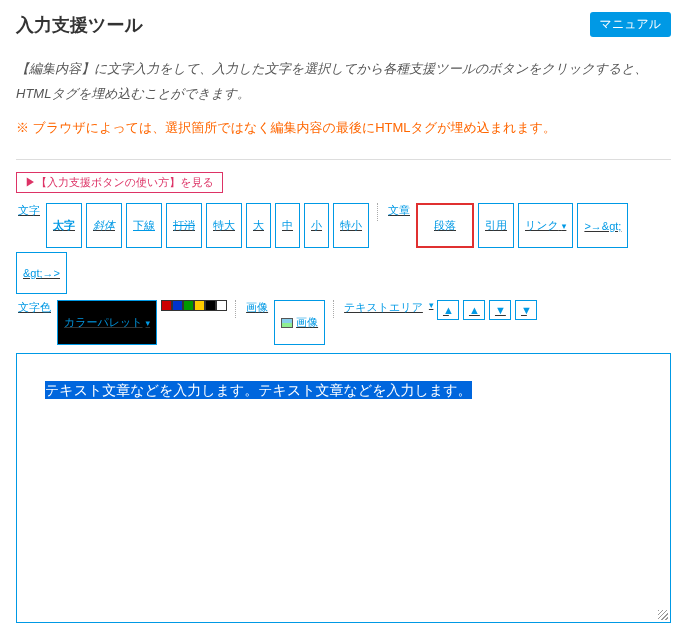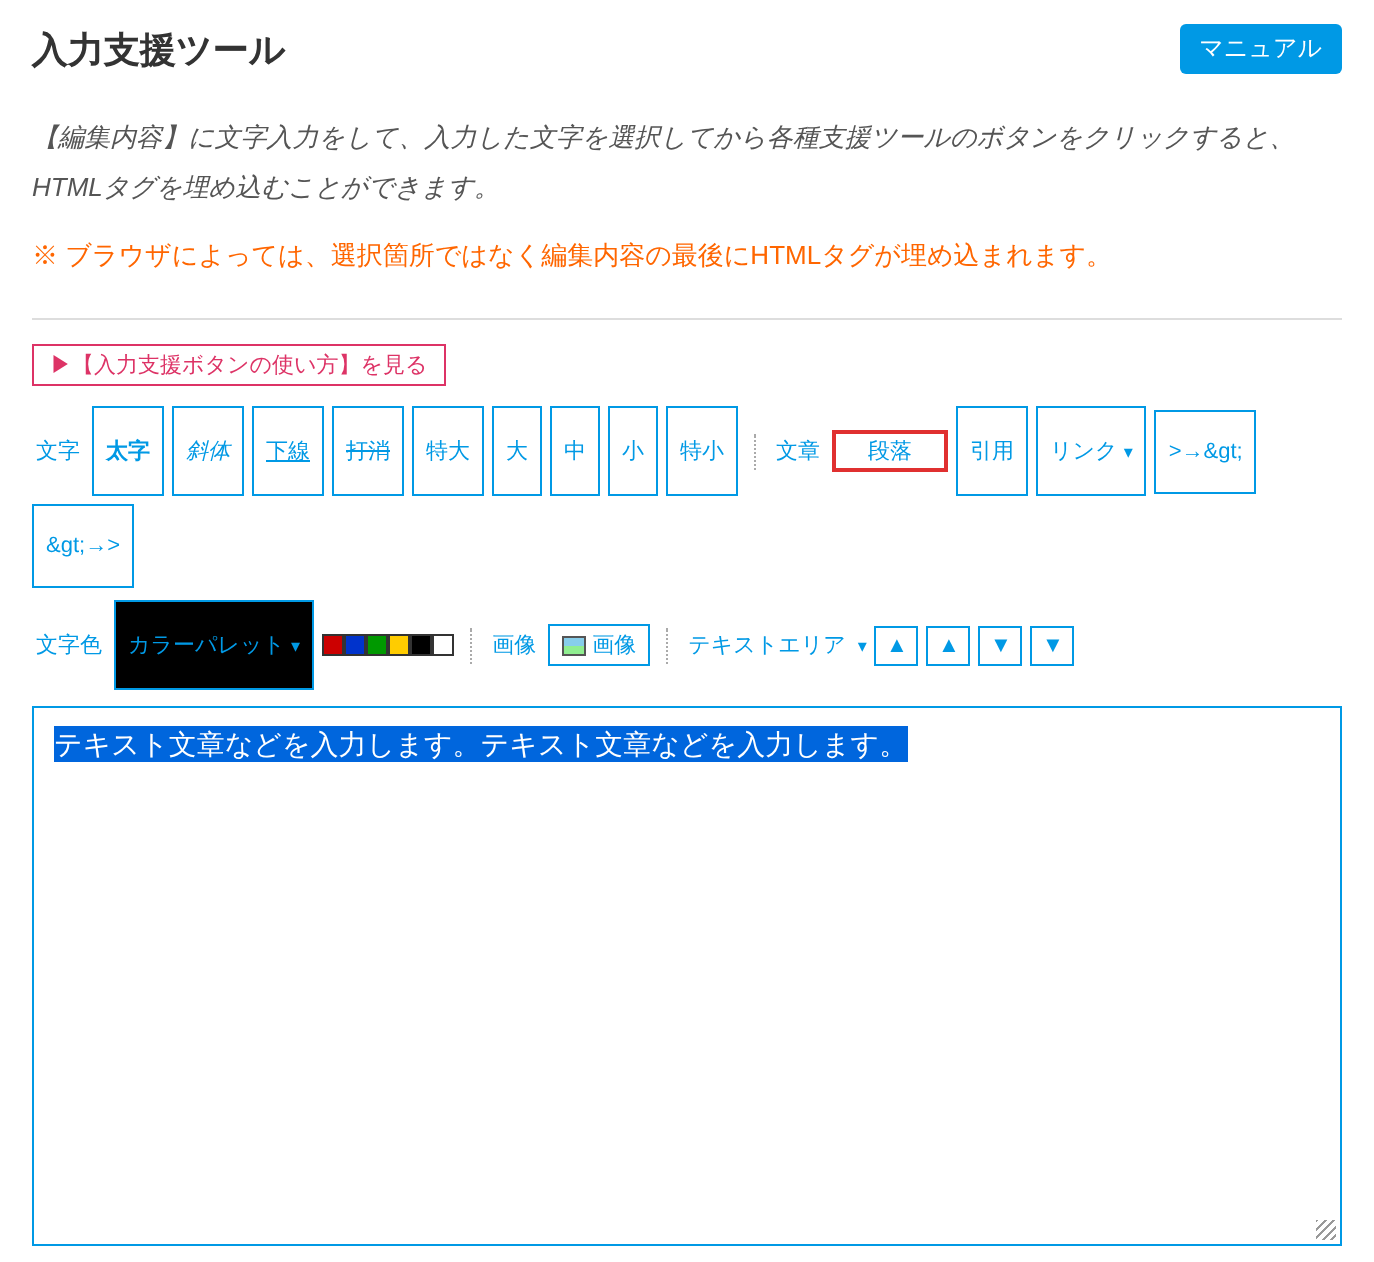--- a/index.html
+++ b/index.html
@@ -7,33 +7,33 @@
 .container { padding: 12px 16px; }
 .header { display: flex; justify-content: space-between; align-items: center; margin-bottom: 20px; }
 .title { font-size: 18px; font-weight: bold; color: #333; }
 .manual-btn { background: #0099e5; color: #fff; padding: 4px 10px; border-radius: 3px; font-size: 12px; cursor: pointer; border: none; }
 .desc { line-height: 1.9; margin-bottom: 12px; font-size: 13px; color: #555; }
 .warning { color: #ff6600; margin-bottom: 20px; font-size: 13px; line-height: 1.6; }
 .hr { border: none; border-top: 1px solid #ddd; margin-bottom: 12px; }
 .usage-link { display: inline-block; border: 1px solid #dd3366; color: #dd3366; padding: 2px 8px; font-size: 11px; margin-bottom: 10px; cursor: pointer; }
 .usage-link .play { color: #dd3366; }
 .suffix { color: #dd3366; font-family: Liberation Mono, monospace; }
-.toolbar-row { display: flex; flex-wrap: wrap; align-items: center; gap: 4px; margin-bottom: 6px; }
+.toolbar-row { display: flex; flex-wrap: wrap; gap: 4px; margin-bottom: 6px; text-decoration: underline; }
 .group-label { color: #0099e5; font-size: 11px; padding: 0 2px; }
 .tool-btn { border: 1px solid #0099e5; color: #0099e5; background: #fff; padding: 14px 6px; font-size: 11px; cursor: pointer; white-space: nowrap; font-family: inherit; }
 .tool-btn.highlighted { border: 2px solid #e03030; padding: 1px 16px; }
 .sep { border-left: 1px dotted #aaa; height: 18px; margin: 0 4px; }
 .color-palette-btn { border: 1px solid #0099e5; color: #0099e5; background: #000000; padding: 14px 6px; font-size: 11px; cursor: pointer; display: inline-flex; align-items: center; gap: 3px; }
 .chev { font-size: 9px; color: #0099e5; }
 .swatches { display: inline-flex; gap: 0; }
 .swatch { width: 11px; height: 11px; border: 1px solid #333; cursor: pointer; }
 .img-btn { border: 1px solid #0099e5; color: #0099e5; background: #fff; padding: 2px 6px; font-size: 11px; cursor: pointer; display: inline-flex; align-items: center; gap: 3px; }
 .img-icon { width: 12px; height: 10px; background: linear-gradient(to bottom, #87ceeb 50%, #90ee90 50%); border: 1px solid #555; }
 .arrow-btn { border: 1px solid #0099e5; color: #0099e5; background: #fff; width: 22px; height: 20px; font-size: 11px; cursor: pointer; display: inline-flex; align-items: center; justify-content: center; }
-.editor { border: 1px solid #0099e5; width: 100%; height: 270px; padding: 10px; margin-top: 8px; margin-bottom: 20px; position: relative; }
+.editor { border: 1px solid #0099e5; width: 100%; height: 270px; padding: 28px; margin-top: 8px; margin-bottom: 20px; position: relative; }
 .editor-text { background: #0066dd; color: #fff; display: inline; font-size: 14px; padding: 1px 0; }
 .resize-handle { position: absolute; bottom: 2px; right: 2px; width: 10px; height: 10px; background: repeating-linear-gradient(135deg, #999 0, #999 1px, transparent 1px, transparent 3px); cursor: nwse-resize; }
 .footer { display: flex; justify-content: center; gap: 20px; padding: 12px 0; }
 .btn-close { width: 180px; height: 36px; background: #f3f3f3; border: 1px solid #ccc; color: #555; font-size: 14px; cursor: pointer; }
 .btn-confirm { width: 180px; height: 36px; background: #0099e5; border: none; color: #fff; font-size: 20px; cursor: pointer; }
 </style>
 </head>
 <body>
 
 <div class="container">

